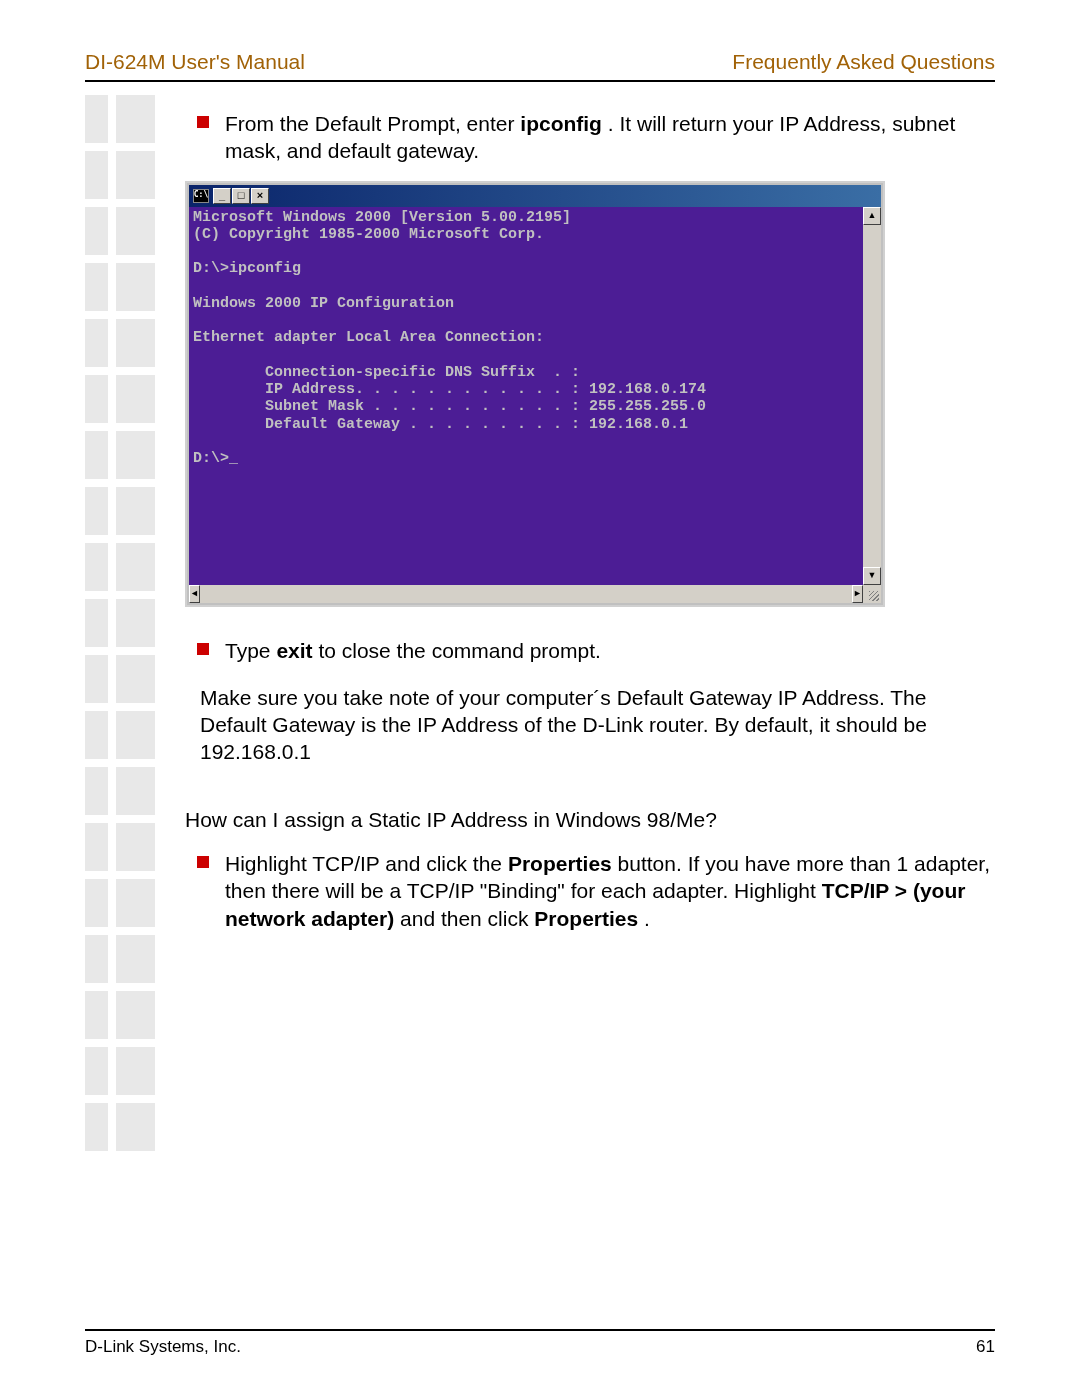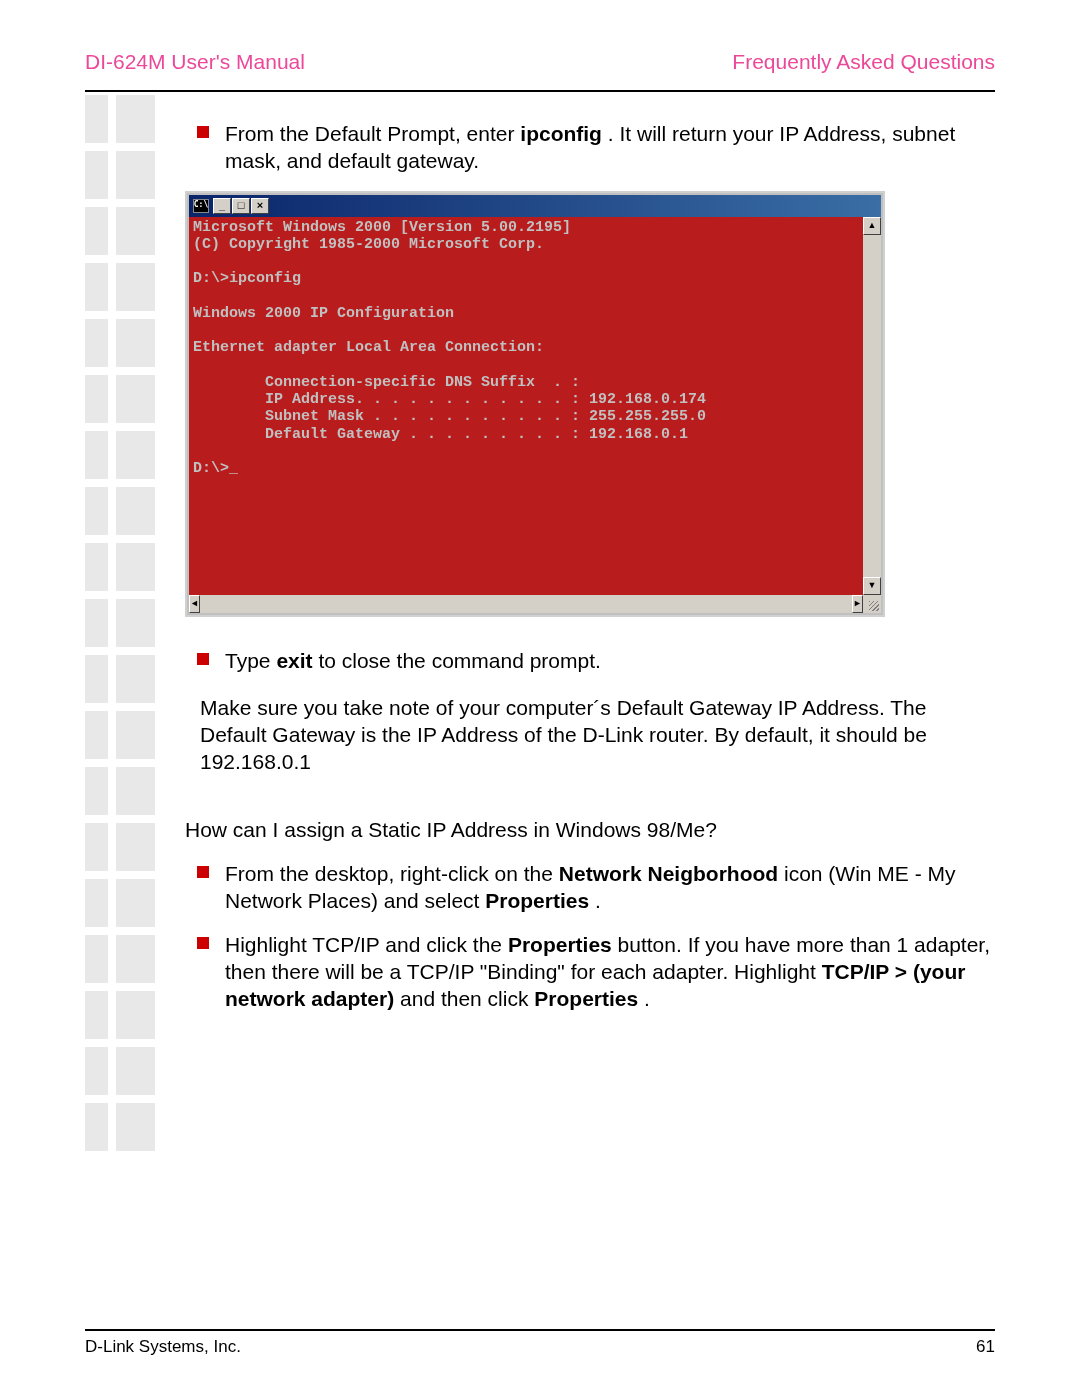--- a/index.html
+++ b/index.html
@@ -8,23 +8,23 @@
     height: 1397px;
     background: #ffffff;
     font-family: Arial, Helvetica, sans-serif;
     position: relative;
     padding: 50px 85px 40px 85px;
   }
   .header {
     display: flex;
     justify-content: space-between;
     font-size: 21px;
-    color: #ec4899;
+    color: #a16207;
     border-bottom: 2px solid #000;
-    padding-bottom: 16px;
+    padding-bottom: 6px;
     margin-bottom: 28px;
   }
   .sidebar {
     position: absolute;
     left: 85px;
     top: 95px;
     width: 70px;
     display: flex;
     flex-direction: column;
     gap: 8px;
@@ -112,21 +112,21 @@
     align-items: center;
     justify-content: center;
     color: #000;
     line-height: 1;
   }
   .cmd-body-wrap {
     display: flex;
     background: #c0c0c0;
   }
   .cmd-body {
-    background: #b91c1c;
+    background: #4c1d95;
     color: #c0c0c0;
     font-family: "Courier New", monospace;
     font-size: 15px;
     font-weight: bold;
     white-space: pre;
     padding: 2px 4px;
     flex: 1;
     height: 378px;
     overflow: hidden;
     line-height: 1.15;
@@ -332,26 +332,20 @@
     <div class="red-square"></div>
     <div class="bullet-text">
       <span>Type </span><span class="bold">exit</span><span> to close the command prompt.</span>
     </div>
   </div>
 
   <div class="para" style="margin-left:15px">Make sure you take note of your computer´s Default Gateway IP Address. The Default Gateway is the IP Address of the D-Link router. By default, it should be 192.168.0.1</div>
 
   <div class="question" style="margin-left:0">How can I assign a Static IP Address in Windows 98/Me?</div>
 
-  <div class="bullet-item">
-    <div class="red-square"></div>
-    <div class="bullet-text">
-      <span>From the desktop, right-click on the </span><span class="bold">Network Neigborhood</span><span>   icon (Win ME - My Network Places) and select </span><span class="bold">Properties</span><span> .</span>
-    </div>
-  </div>
 
   <div class="bullet-item">
     <div class="red-square"></div>
     <div class="bullet-text">
       <span>Highlight TCP/IP and click the </span><span class="bold">Properties</span><span>  button. If you have more than 1 adapter, then there will be a TCP/IP "Binding" for each adapter. Highlight </span><span class="bold">TCP/IP &gt; (your network adapter)</span><span>  and then click </span><span class="bold">Properties</span><span> .</span>
     </div>
   </div>
 
 </div>
 

